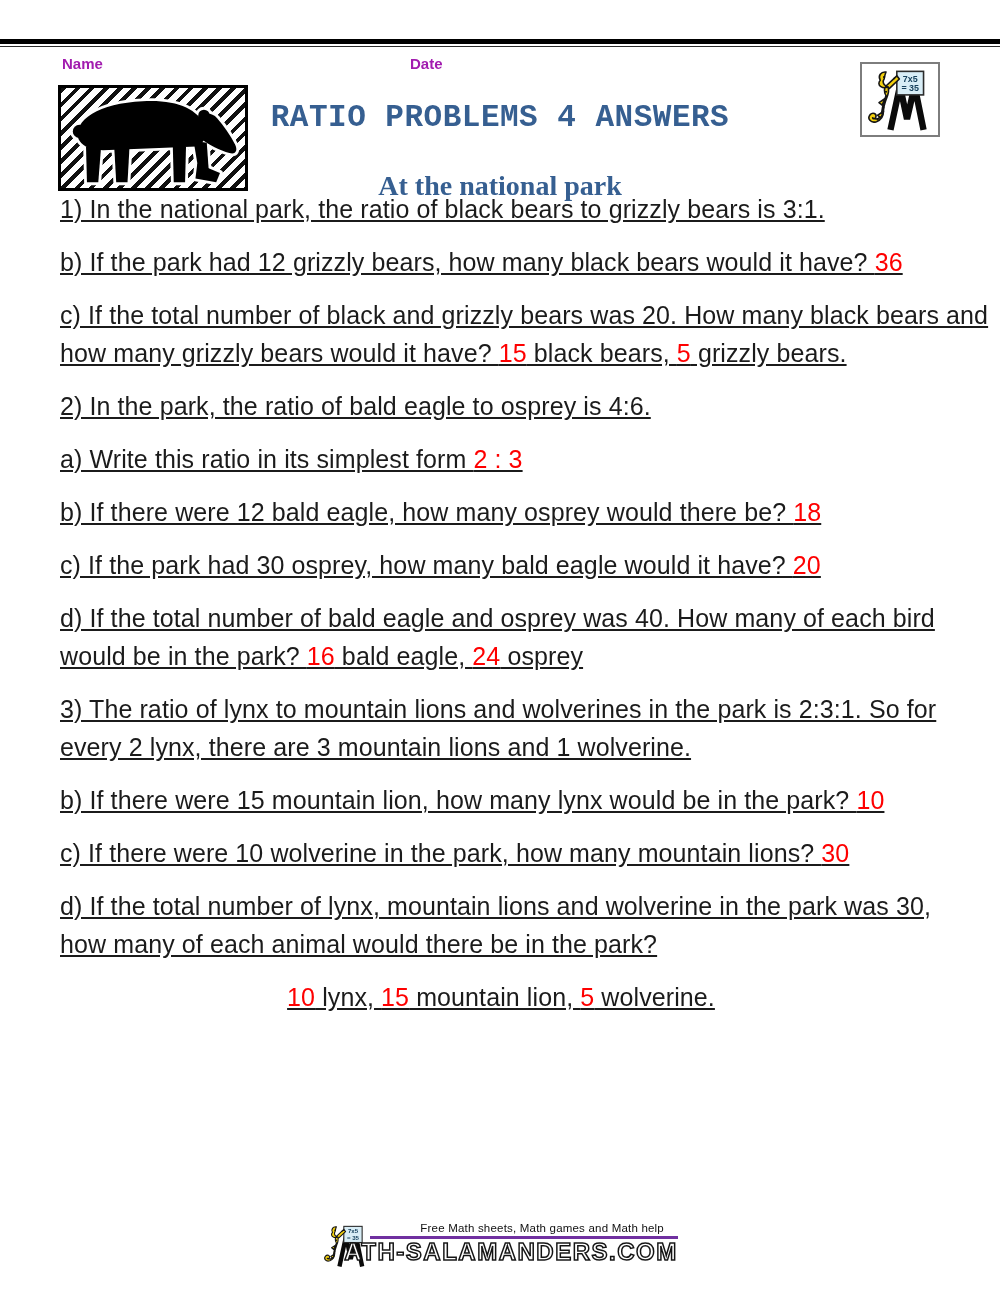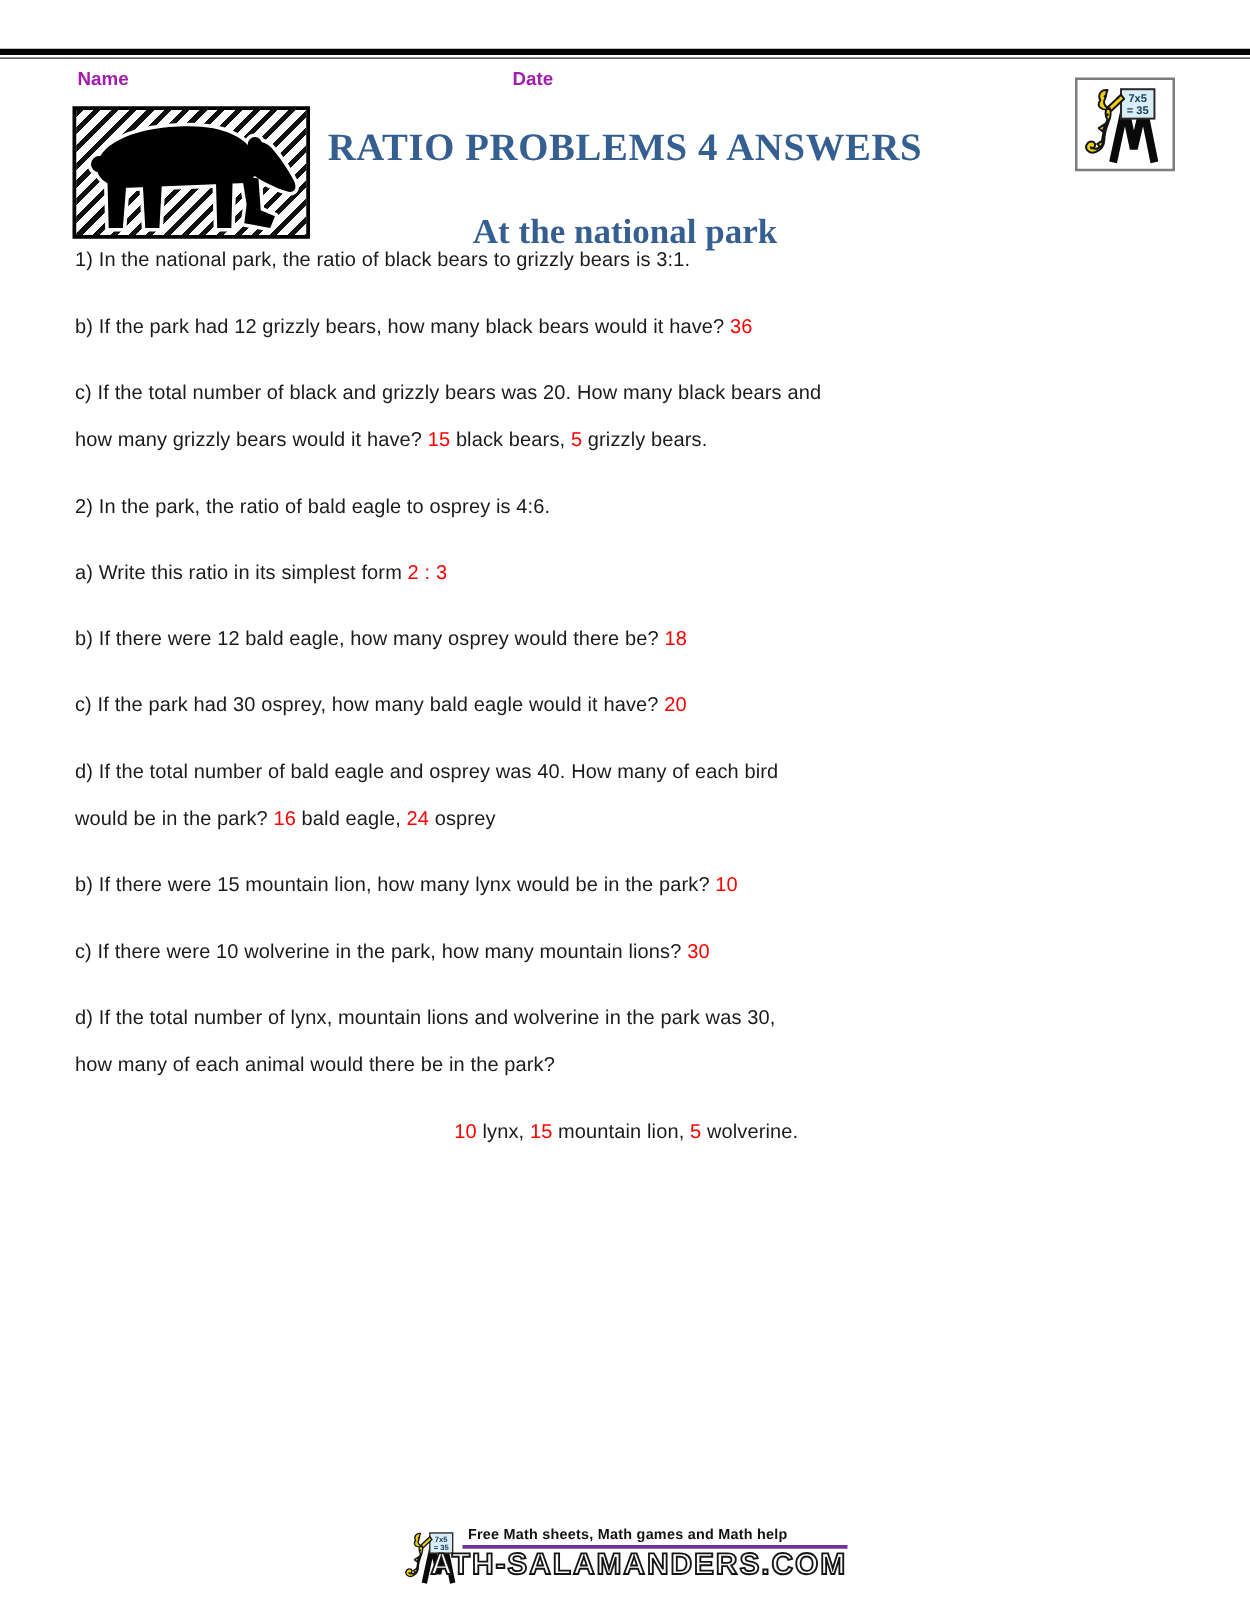--- a/index.html
+++ b/index.html
@@ -18,44 +18,44 @@
   .name-label{left:62px;}
   .date-label{left:410px;}
   .bear-box{
     position:absolute;left:58px;top:85px;width:190px;height:106px;
     border:3px solid #000;
     background:repeating-linear-gradient(135deg,#101010 0 4px,#ffffff 4px 10px);
   }
   .bear-box svg{display:block;width:100%;height:100%;}
   .page-title{
     position:absolute;left:0;right:0;top:100px;text-align:center;
-    font-family:Liberation Serif, serif;font-size:31px;font-weight:600;
+    font-family:Liberation Mono, monospace;font-size:31px;font-weight:600;
     color:var(--blue);letter-spacing:0.5px;
   }
   .page-subtitle{
     position:absolute;left:0;right:0;top:150px;text-align:center;
     font-family:"Liberation Serif",serif;font-size:28px;font-weight:600;
     color:var(--blue);
     margin-top:20px;
   }
   .hdr-logo{
     position:absolute;left:860px;top:62px;width:80px;height:75px;
     border:2px solid #7d7d7d;background:#fff;display:flex;align-items:center;justify-content:center;
   }
   .hdr-logo svg{width:70px;height:66px;}
   .worksheet-body{position:absolute;left:60px;right:58px;top:190px;}
-  .para{margin:0 0 15px 0;line-height:38px;font-size:16px;letter-spacing:0.1px;color:var(--ink);}
+  .para{margin:0 0 15px 0;line-height:38px;font-size:25px;letter-spacing:0.1px;color:var(--ink);text-decoration:underline;}
   .para .line{display:block;white-space:pre;}
   .para.center{text-align:center;}
   .ans{color:var(--red);}
   .footer{position:absolute;left:0;right:0;top:1222px;display:flex;justify-content:center;}
   .footer-inner{display:flex;align-items:flex-start;}
   .f-icon{width:48px;height:44px;margin-top:2px;}
   .f-col{display:flex;flex-direction:column;}
-  .f-tagline{font-size:11.5px;font-weight:bold;color:#111;letter-spacing:0.2px;padding-left:4px;}
+  .f-tagline{font-size:11.5px;font-weight:normal;color:#111;letter-spacing:0.2px;padding-left:4px;margin-left:46px;}
   .f-rule{height:3px;background:var(--purple);margin:2px 0 1px 0;}
   .f-site{
     font-weight:bold;font-size:24px;letter-spacing:1.5px;color:#ffffff;
     -webkit-text-stroke:1.5px #141414;margin-left:-26px;line-height:24px;
     font-family:"Liberation Sans",sans-serif;
   }
   .defs-hidden{position:absolute;width:0;height:0;overflow:hidden;}
 </style>
 </head>
 <body>
@@ -140,20 +140,24 @@
         <span class="line"><span>b) If there were 12 bald eagle, how many osprey would there be? </span><span class="ans">18</span></span>
       </p>
       <p class="para">
         <span class="line"><span>c) If the park had 30 osprey, how many bald eagle would it have? </span><span class="ans">20</span></span>
       </p>
       <p class="para">
         <span class="line"><span>d) If the total number of bald eagle and osprey was 40. How many of each bird</span></span>
         <span class="line"><span>would be in the park? </span><span class="ans">16</span><span> bald eagle, </span><span class="ans">24</span><span> osprey</span></span>
       </p>
       <p class="para">
+        <span class="line"><span>3) The ratio of lynx to mountain lions and wolverines in the park is 2:3:1. So for</span></span>
+        <span class="line"><span>every 2 lynx, there are 3 mountain lions and 1 wolverine.</span></span>
+      </p>
+      <p class="para">
         <span class="line"><span>b) If there were 15 mountain lion, how many lynx would be in the park? </span><span class="ans">10</span></span>
       </p>
       <p class="para">
         <span class="line"><span>c) If there were 10 wolverine in the park, how many mountain lions? </span><span class="ans">30</span></span>
       </p>
       <p class="para">
         <span class="line"><span>d) If the total number of lynx, mountain lions and wolverine in the park was 30,</span></span>
         <span class="line"><span>how many of each animal would there be in the park?</span></span>
       </p>
       <p class="para center">

